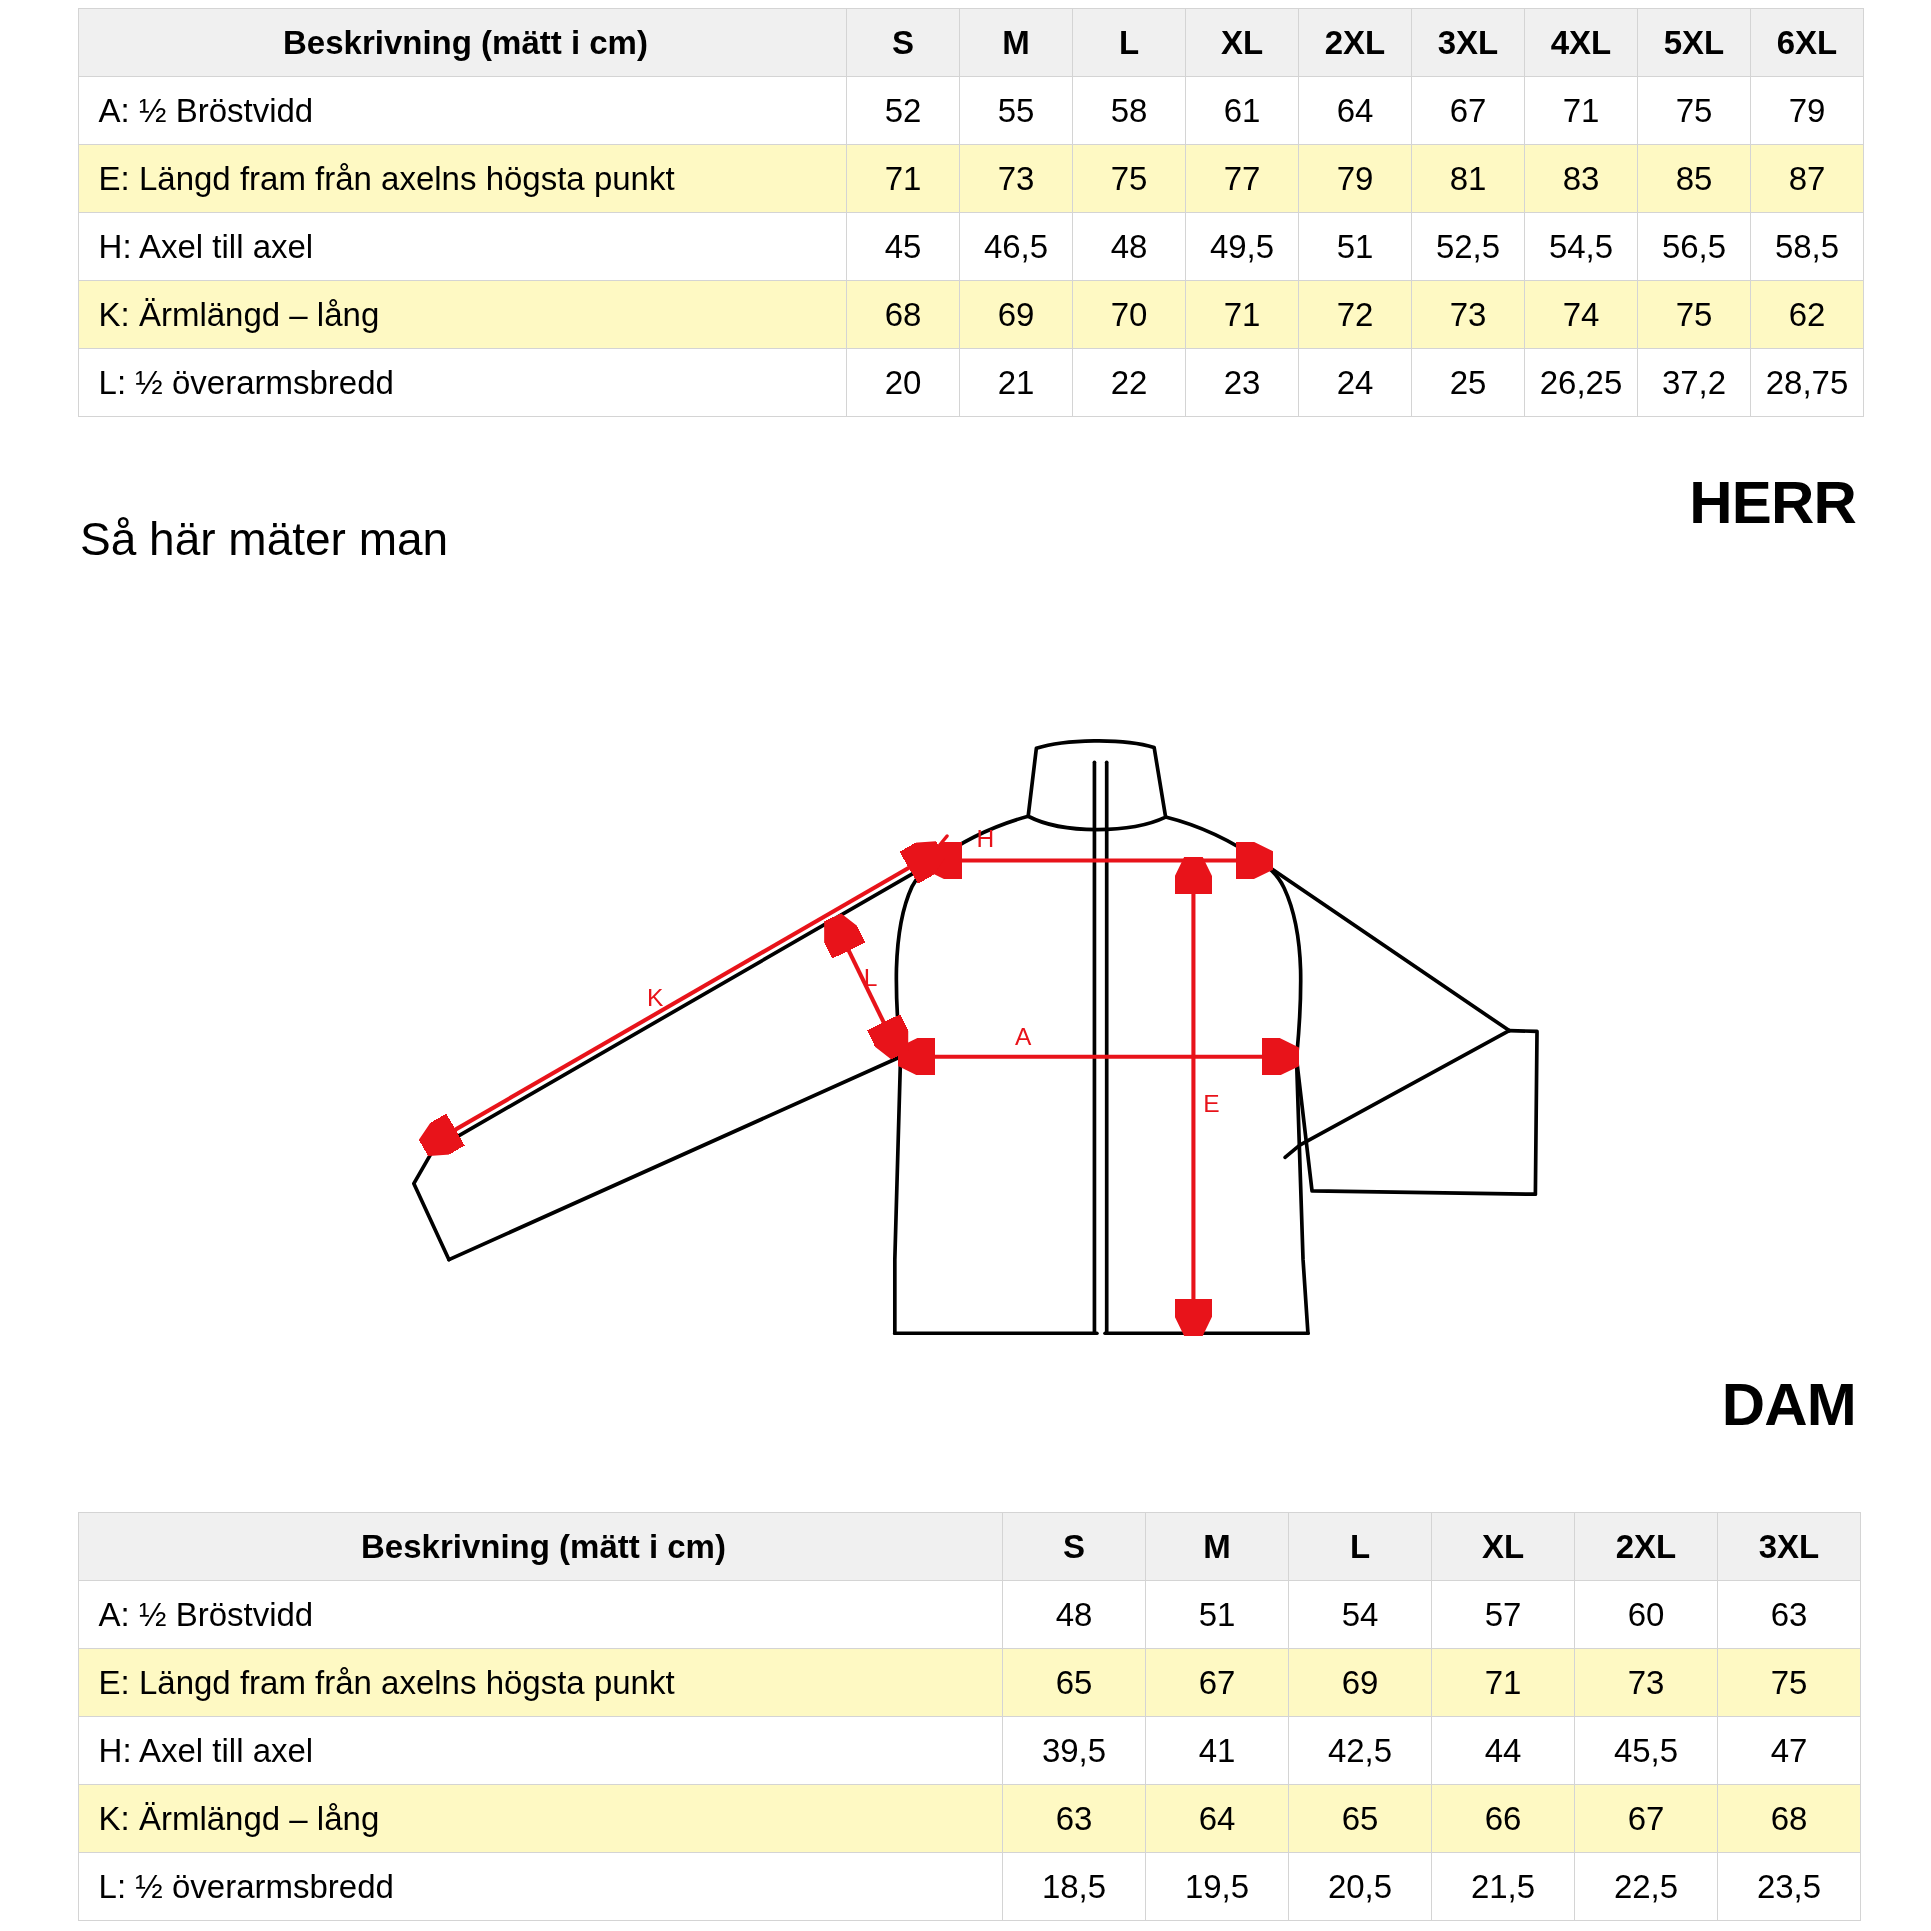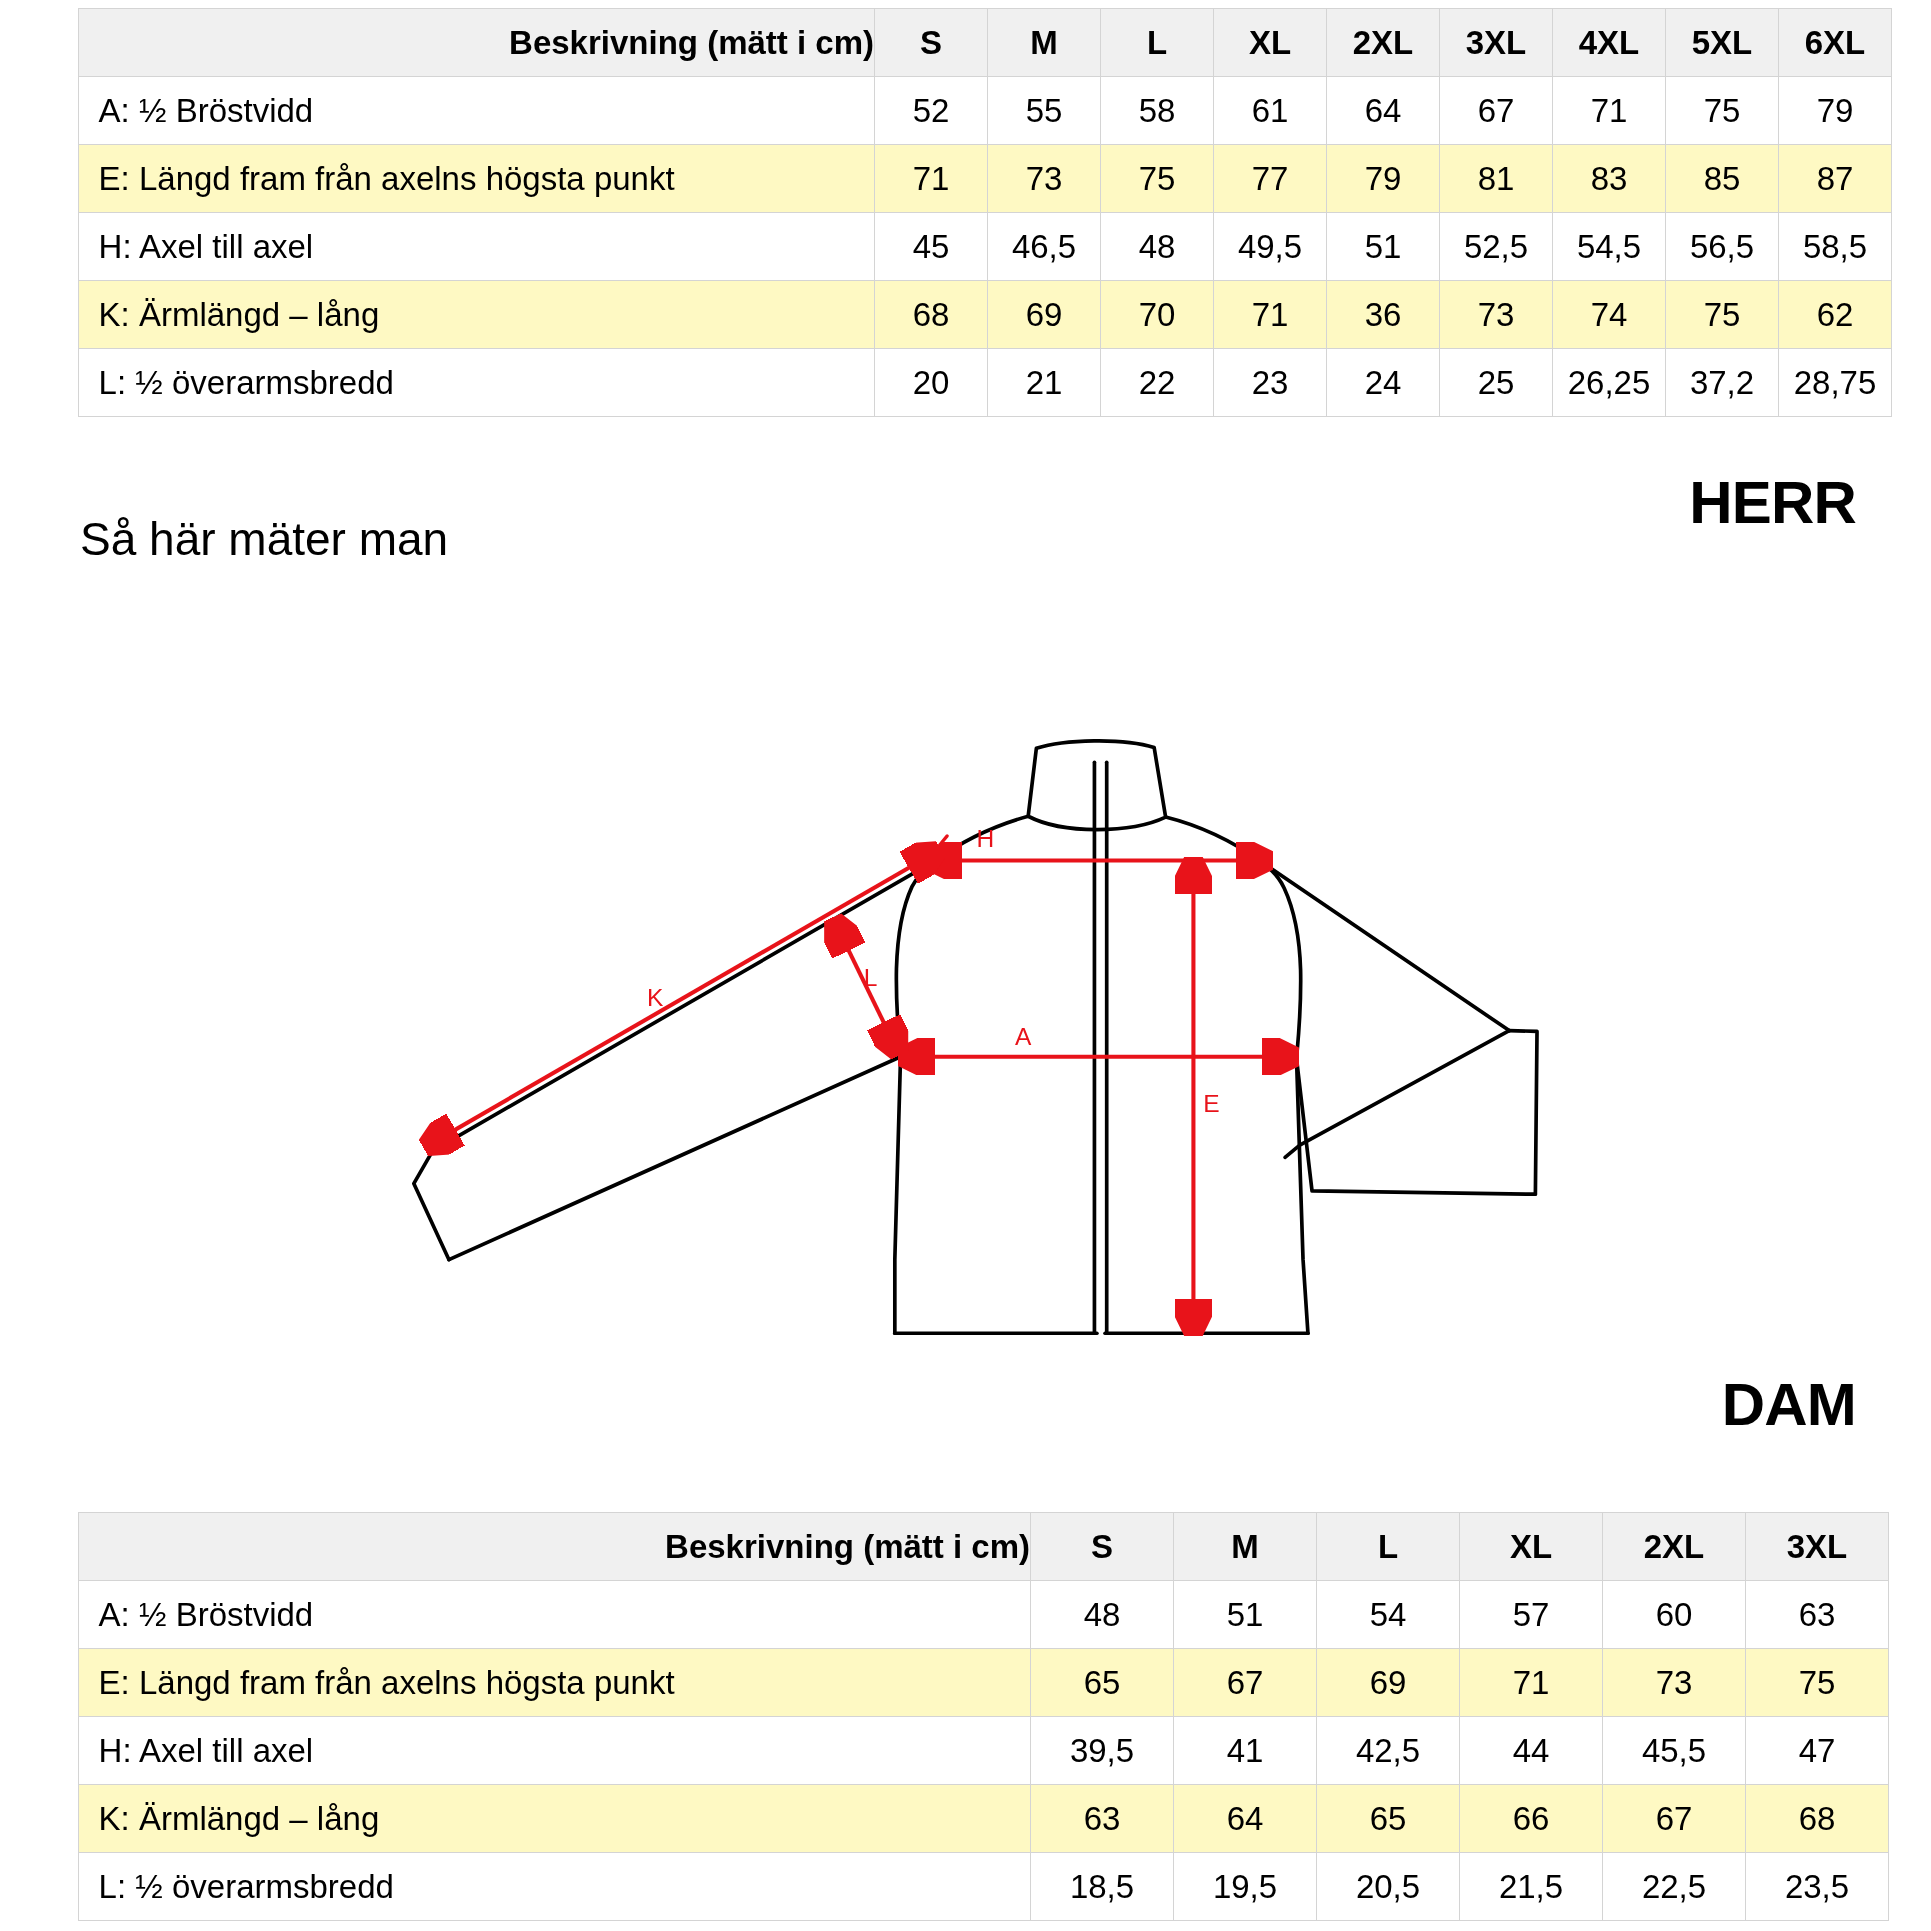--- a/index.html
+++ b/index.html
@@ -39,22 +39,22 @@
     font-weight: bold;
   }
   .size-table tr.alt td {
     background: #fef9c3;
   }
   .size-table .desc-cell {
     text-align: left;
     padding-left: 19.6px;
   }
   .size-table tr.hdr th.desc-cell {
-    text-align: right;
-    padding-left: 34px;
+    text-align: center;
+    padding-left: 6px;
   }
 
   
   #table-herr {
     left: 78px;
     top: 8.2px;
     width: 1772px;
   }
   #table-herr .desc-cell { width: 761px; }
   #table-herr .num-cell  { width: 112px; }
@@ -150,21 +150,21 @@
         <td class="num-cell">54,5</td>
         <td class="num-cell">56,5</td>
         <td class="num-cell">58,5</td>
       </tr>
       <tr class="alt">
         <td class="desc-cell">K: Ärmlängd – lång</td>
         <td class="num-cell">68</td>
         <td class="num-cell">69</td>
         <td class="num-cell">70</td>
         <td class="num-cell">71</td>
-        <td class="num-cell">36</td>
+        <td class="num-cell">72</td>
         <td class="num-cell">73</td>
         <td class="num-cell">74</td>
         <td class="num-cell">75</td>
         <td class="num-cell">62</td>
       </tr>
       <tr>
         <td class="desc-cell">L: ½ överarmsbredd</td>
         <td class="num-cell">20</td>
         <td class="num-cell">21</td>
         <td class="num-cell">22</td>

